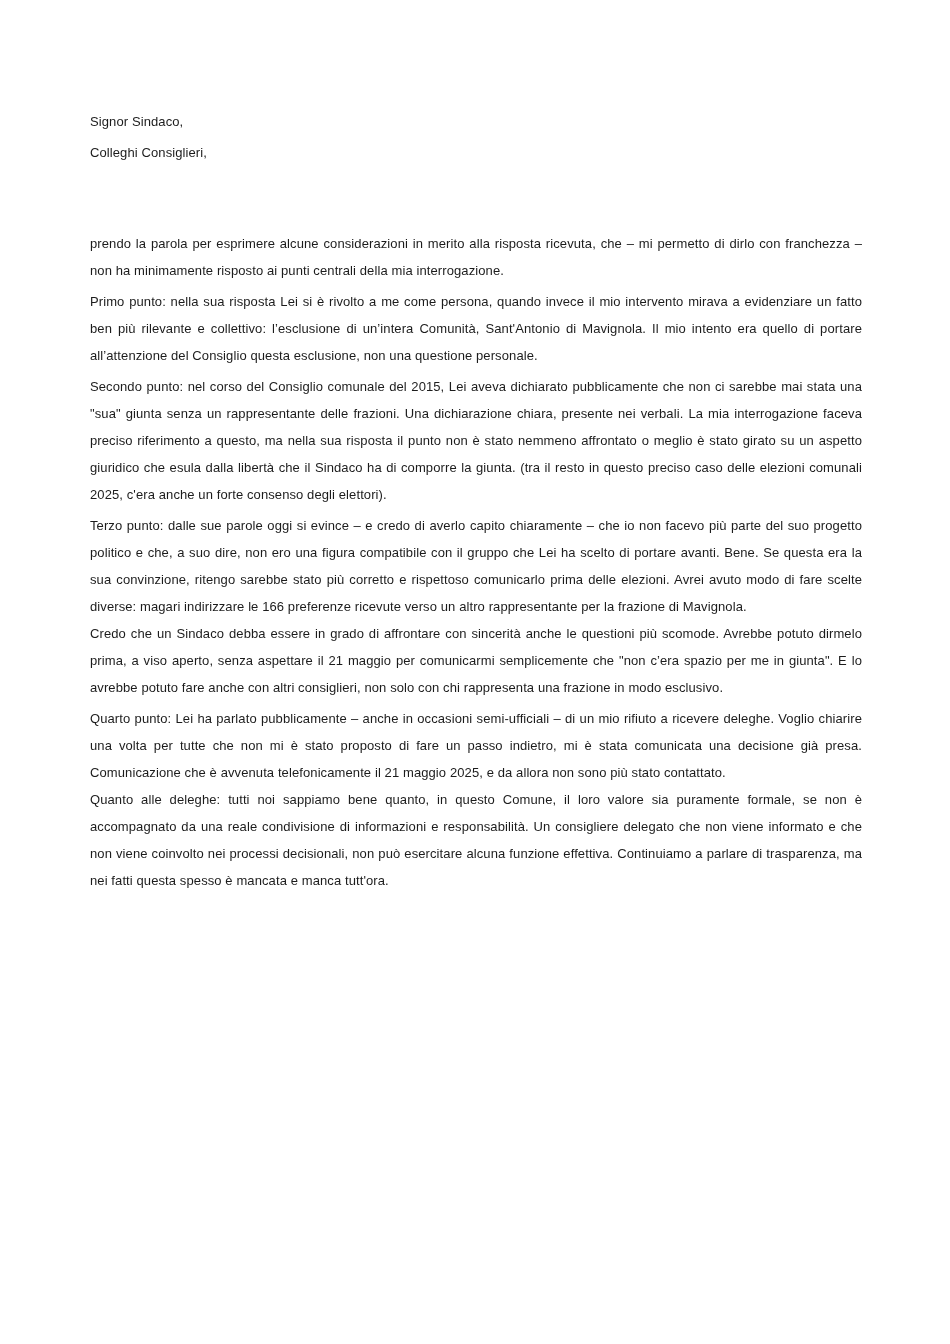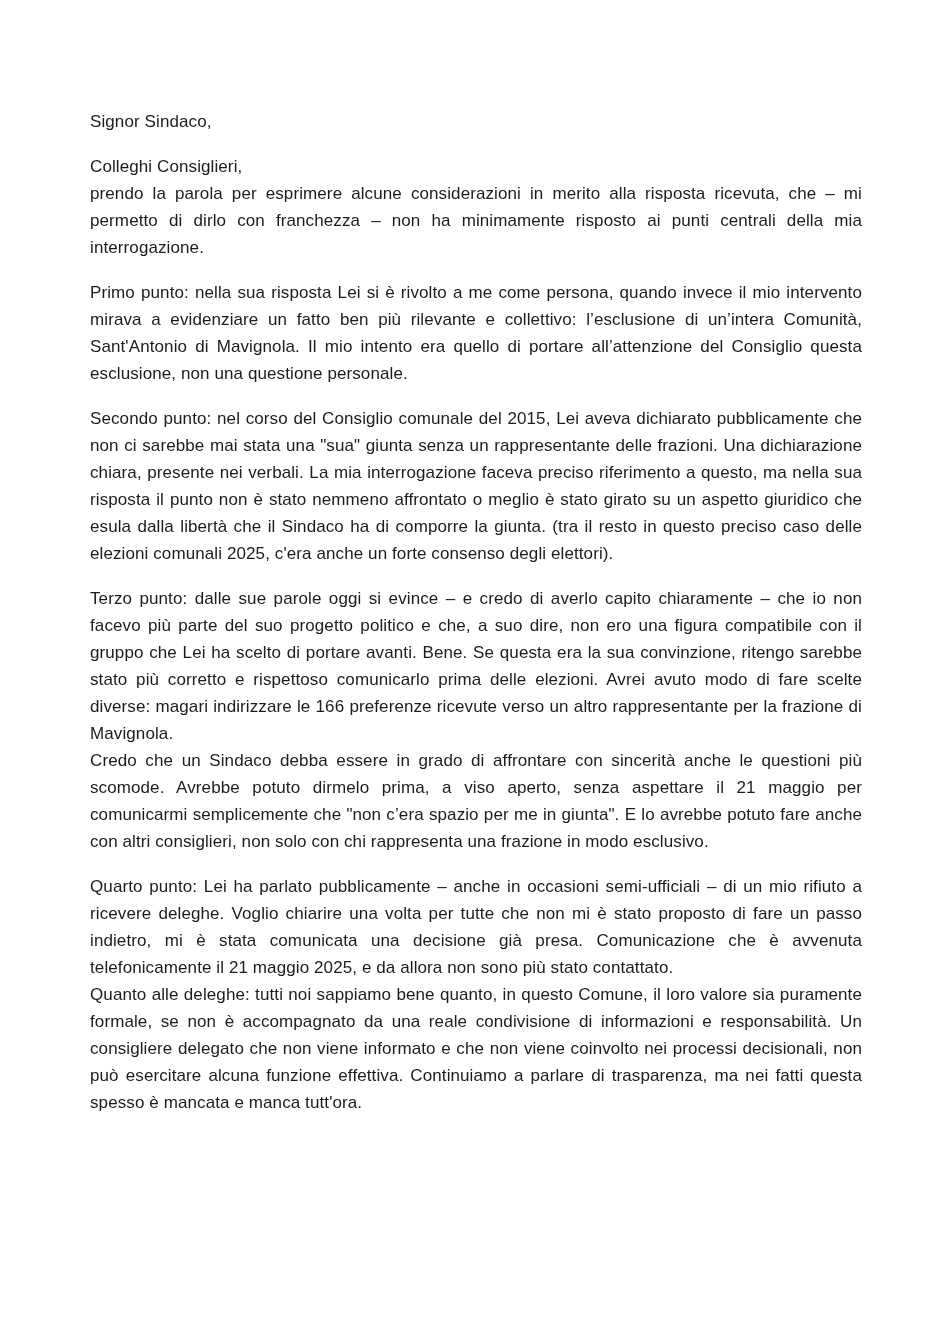--- a/index.html
+++ b/index.html
@@ -16,28 +16,28 @@
     width: 950px;
     height: 1344px;
     background: #ffffff;
     box-sizing: border-box;
     padding: 108px 88px 0 90px;
     font-family: "Liberation Sans", "DejaVu Sans", sans-serif;
     color: #1c1c1c;
   }
   .page p {
     margin: 0;
-    font-size: 17px;
+    font-size: 13px;
     line-height: 27px;
     text-align: justify;
     font-weight: 400;
     letter-spacing: 0.1px;
   }
-  .page p.gap-para   { margin-top: 18px; }
-  .page p.gap-large  { }
+  .page p.gap-para   { margin-top: 4px; }
+  .page p.gap-large  { margin-top: 64px; }
   .page p.gap-none   { margin-top: 0; }
   .page p.salutation { text-align: left; }
 </style>
 </head>
 <body>
 
 <div class="page">
   <p class="salutation gap-none">Signor Sindaco,</p>
 
   <p class="salutation gap-para">Colleghi Consiglieri,</p>

